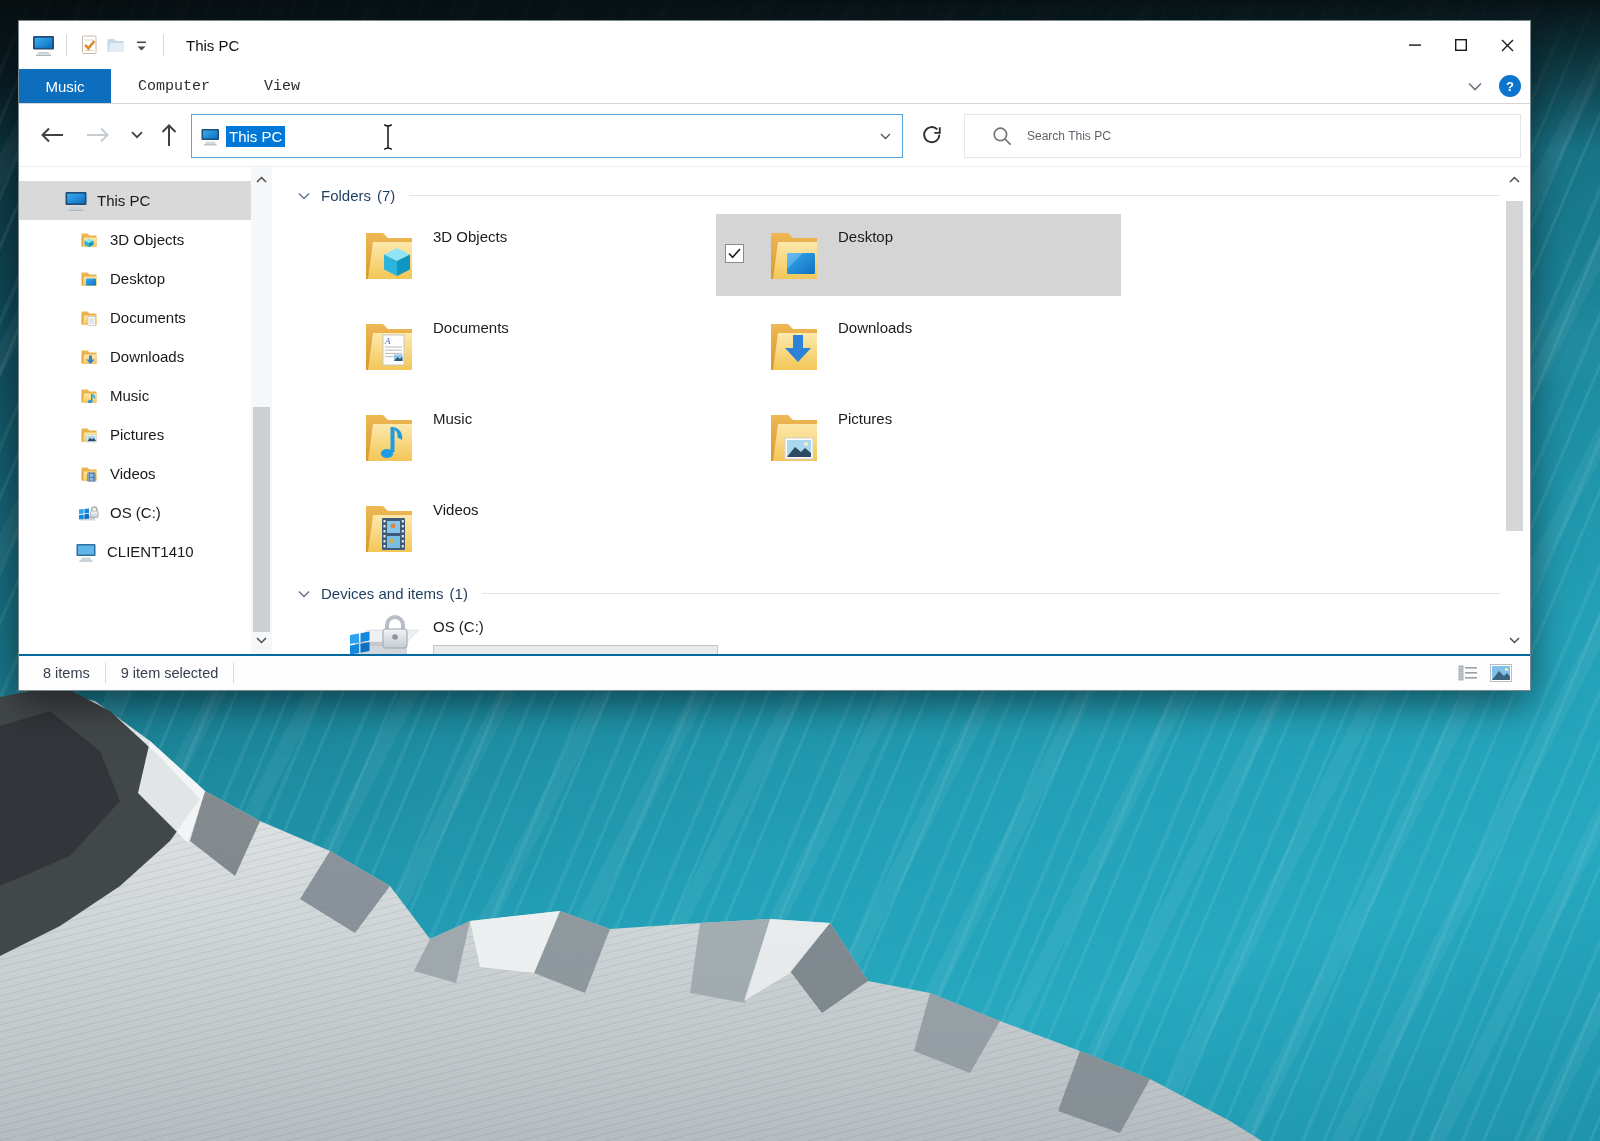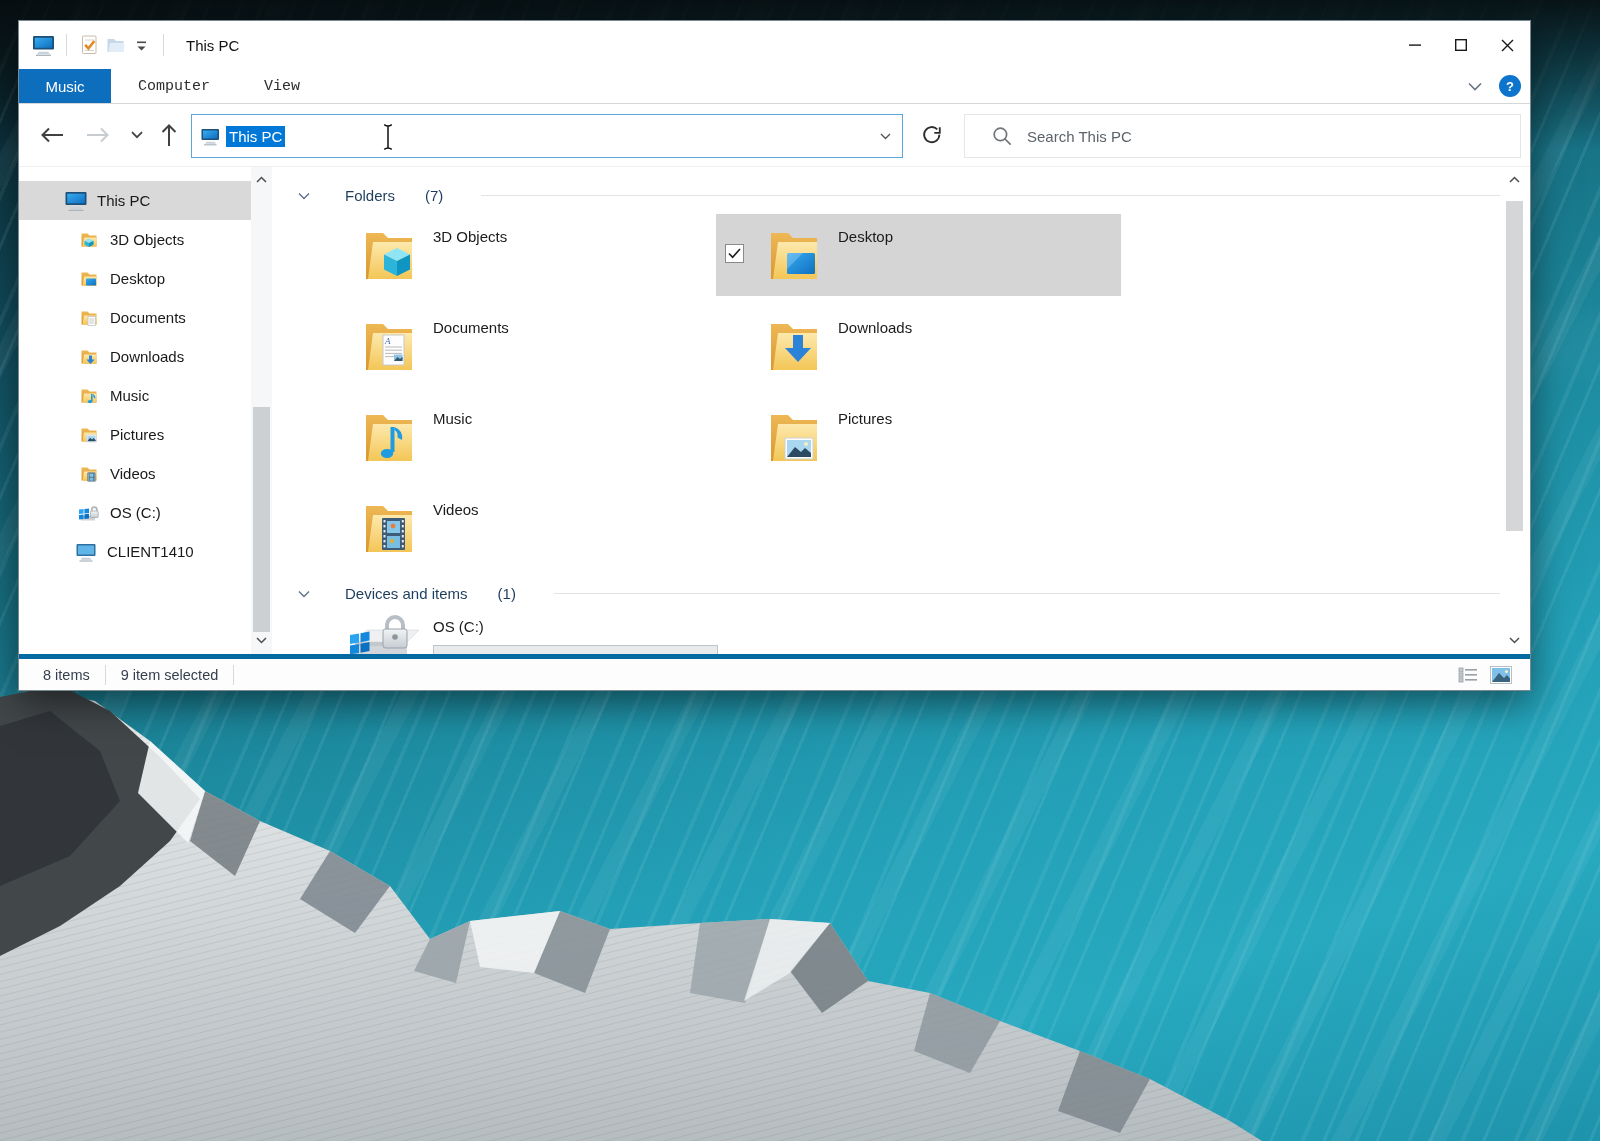--- a/index.html
+++ b/index.html
@@ -49,21 +49,21 @@
   .nav-btn { position:absolute; top:13px; width:36px; height:36px; display:flex; align-items:center; justify-content:center; background:none; border:none; }
   .nav-back{ left:15px; } .nav-fwd{ left:61px; } .nav-recent{ left:106px; width:24px; } .nav-up{ left:132px; }
   .addressbar { position:absolute; left:172px; top:10px; width:712px; height:44px; border:1px solid #5aa7de; background:#fff;
     display:flex; align-items:center; padding-left:8px; }
   .addr-sel { background:#0078d7; color:#fff; font-size:15px; padding:2px 3px; margin-left:5px; }
   .ibeam { position:absolute; left:189px; top:7px; }
   .addr-dd { position:absolute; right:0; top:0; width:34px; height:42px; display:flex; align-items:center; justify-content:center; background:none; border:none; }
   .refresh-btn { position:absolute; left:887px; top:10px; width:52px; height:44px; display:flex; align-items:center; justify-content:center; background:none; border:none; }
   .searchbox { position:absolute; left:945px; top:10px; width:557px; height:44px; border:1px solid #e4e6e8; background:#fff;
     display:flex; align-items:center; padding-left:27px; gap:15px; }
-  .search-input { border:none; outline:none; font-size:15px; color:#7f1d1d; width:430px; background:transparent; }
+  .search-input { border:none; outline:none; font-size:12px; color:#7f1d1d; width:430px; background:transparent; }
   .search-input::placeholder { color:#5d636a; opacity:1; }
 
   
   .main { flex:1 1 auto; min-height:0; display:flex; background:#fff; }
   .sidebar { width:253px; flex:0 0 auto; position:relative; overflow:hidden; }
   .sb-list { padding-top:14px; }
   .sb-item { height:39px; display:flex; align-items:center; font-size:15px; color:#191919; }
   .sb-item.sel { background:#d9d9d9; }
   .sb-ico { width:26px; display:flex; justify-content:center; margin-right:8px; flex:0 0 auto; }
   .ind-root { padding-left:44px; } .ind-child { padding-left:57px; }
@@ -72,21 +72,21 @@
 
   .vscroll { position:absolute; right:0; top:0; width:21px; height:100%; }
   .sb-track { background:#f6f7f8; }
   .scroll-arrow { position:absolute; left:0; width:100%; height:19px; display:flex; align-items:center; justify-content:center; background:none; border:none; }
   .scroll-arrow.up { top:3px; } .scroll-arrow.down { bottom:4px; }
   .scroll-thumb { position:absolute; left:2px; width:17px; background:#cdd0d3; }
   .sb-thumb { top:240px; height:225px; }
   .ct-thumb { top:34px; height:330px; background:#d4d6d8; }
 
   .content { flex:1 1 auto; position:relative; overflow:hidden; background:#fff; }
-  .group-hdr { display:flex; align-items:center; padding:20px 30px 0 26px;gap:24px; }
+  .group-hdr { display:flex; align-items:center; padding:20px 30px 0 26px; }
   .group-hdr.devices { padding-top:16px; }
   .chev-sm { width:16px; margin-right:7px; display:flex; }
   .group-title { font-size:15px; color:#1d3d5f; }
   .group-count { font-size:15px; color:#1d3d5f; margin-left:6px; }
   .group-rule { flex:1; height:1px; background:#e3e3e3; margin-left:14px; }
 
   .tiles { display:grid; grid-template-columns:405px 405px; grid-auto-rows:82px; row-gap:9px; margin:10px 0 0 39px; }
   .tile { position:relative; }
   .tile.selected { background:#d5d5d5; }
   .tile-ico { position:absolute; left:46px; top:9px; }
@@ -95,21 +95,21 @@
     display:flex; align-items:center; justify-content:center; }
 
   .device-tile { position:relative; margin:6px 0 0 39px; width:405px; height:90px; }
   .dev-ico { position:absolute; left:34px; top:0; }
   .dev-label { position:absolute; left:122px; top:10px; font-size:15px; color:#1b1b1b; }
   .cap-bar { position:absolute; left:122px; top:37px; width:285px; height:12px; border:1px solid #bfc4c9; background:#e9eaeb; }
   .cap-fill { height:100%; width:19%; background:#26a0da; }
 
   
   .statusbar { height:36px; flex:0 0 auto; display:flex; align-items:center; padding:0 17px 0 24px;
-    font-size:14.5px; color:#36404d; background:#fdfdfe; border-top:5px solid #0369a1; }
+    font-size:14.5px; color:#36404d; background:#fdfdfe; border-top:2px solid #0369a1; }
   .st-sep { width:1px; height:20px; background:#d7dadd; margin:0 15px; }
   .status-views { margin-left:auto; display:flex; gap:9px; }
   .view-btn { width:24px; height:24px; display:flex; align-items:center; justify-content:center; background:none; border:none; }
 
   svg { display:block; }
 </style>
 </head>
 <body>
 
 <svg width="0" height="0" style="position:absolute" aria-hidden="true">

